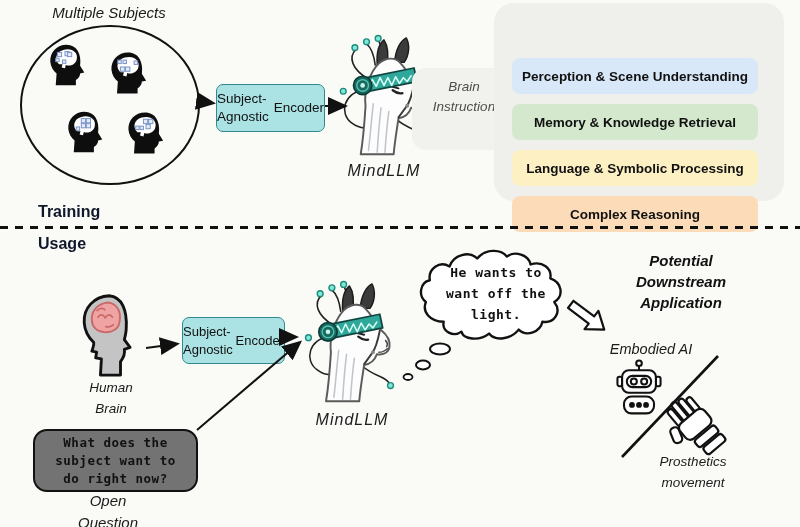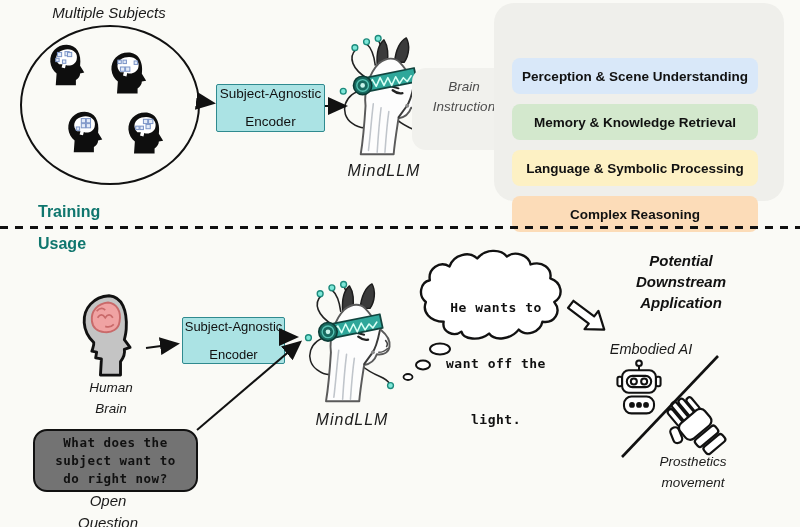--- a/index.html
+++ b/index.html
@@ -8,51 +8,51 @@
   .abs{position:absolute;}
   .lbl{color:#1a1a1a;}
   .center{text-align:center;font-style:italic;}
   .mono{font-family:"DejaVu Sans Mono",monospace;font-weight:bold;color:#111;}
 
   
   .subjects-ellipse{left:20px;top:25px;width:176px;height:156px;border:2.2px solid #111;border-radius:50%;}
   .ms-label{left:40px;top:4px;width:130px;font-size:15px;background:#fafaf6;padding:0 4px;}
 
   
-  .encoder{background:#abe3e4;border:1.8px solid #2f8a8f;border-radius:2px;
-           display:flex;flex-direction:column;justify-content:space-between;align-items:center;
+  .encoder{background:#abe3e4;border:1.8px solid #2f8a8f;border-radius:7px;
+           display:flex;justify-content:flex-start;align-items:center;
            font-size:13.5px;color:#111;line-height:1.32;}
   .enc1{left:216px;top:84px;width:107px;height:46px;}
   .enc2{left:182px;top:317px;width:101px;height:45px;font-size:13px;}
 
   .model-label{font-size:16px;color:#1d1d1d;letter-spacing:1px;}
 
   
   .tuning-bg{left:412px;top:68px;width:104px;height:82px;background:#f1f1ed;border-radius:14px;}
   .tuning-text{left:414px;top:77px;width:100px;font-size:13.5px;color:#4d4d4d;line-height:1.5;}
 
   
   .panel{left:494px;top:3px;width:290px;height:198px;background:#efefeb;border-radius:20px;}
   .cap{left:512px;width:246px;height:36px;border-radius:8px;font-weight:bold;font-size:13.5px;
        color:#111;display:flex;align-items:center;justify-content:center;margin-top:40px;}
 
   
-  .sec-label{left:38px;font-size:16px;font-weight:bold;color:#0f766e;}
+  .sec-label{left:38px;font-size:16px;font-weight:bold;color:#0f172a;}
   .dash-line{left:0;top:226px;width:800px;height:3px;
              background:repeating-linear-gradient(90deg,#111 0 8px,transparent 8px 15px);}
 
   
   .hb-label{left:72px;top:378px;width:78px;font-size:13.5px;line-height:1.55;}
   .q-box{left:33px;top:429px;width:161px;height:59px;background:#737373;border:2px solid #111;
          border-radius:14px;display:flex;flex-direction:column;justify-content:center;}
   .q-box div{font-size:12.5px;letter-spacing:0.5px;line-height:18px;text-align:center;}
   .oq-label{left:58px;top:490px;width:100px;font-size:15px;line-height:1.45;}
 
   .cloud-text{left:432px;top:262px;width:128px;}
-  .cloud-text div{font-size:13px;line-height:21px;text-align:center;letter-spacing:0.5px;margin-top:35px;}
+  .cloud-text div{font-size:13px;line-height:21px;text-align:center;letter-spacing:0.5px;}
 
   .downstream{left:597px;top:250px;width:168px;font-size:15px;font-weight:bold;line-height:1.4;color:#111;}
   .embodied{left:592px;top:341px;width:118px;font-size:14.5px;color:#1a1a1a;}
   .prost-label{left:645px;top:452px;width:96px;font-size:13.5px;line-height:1.55;color:#1a1a1a;}
 
   svg{overflow:visible;}
   .overlay{left:0;top:0;pointer-events:none;}
 </style>
 </head>
 <body>

